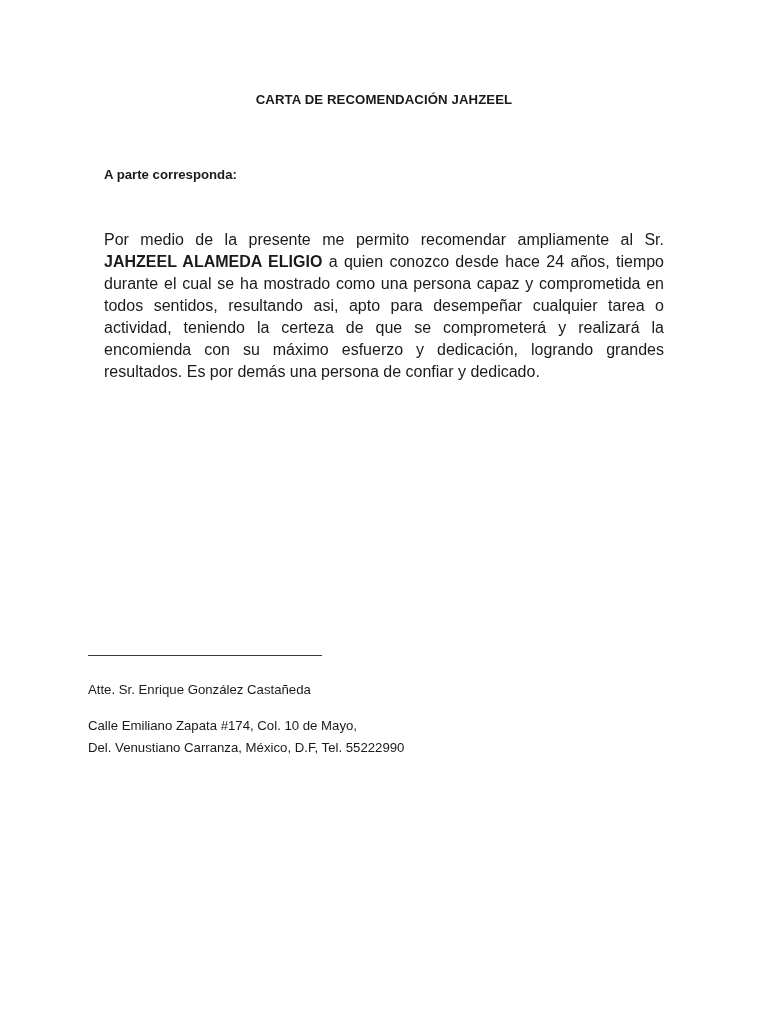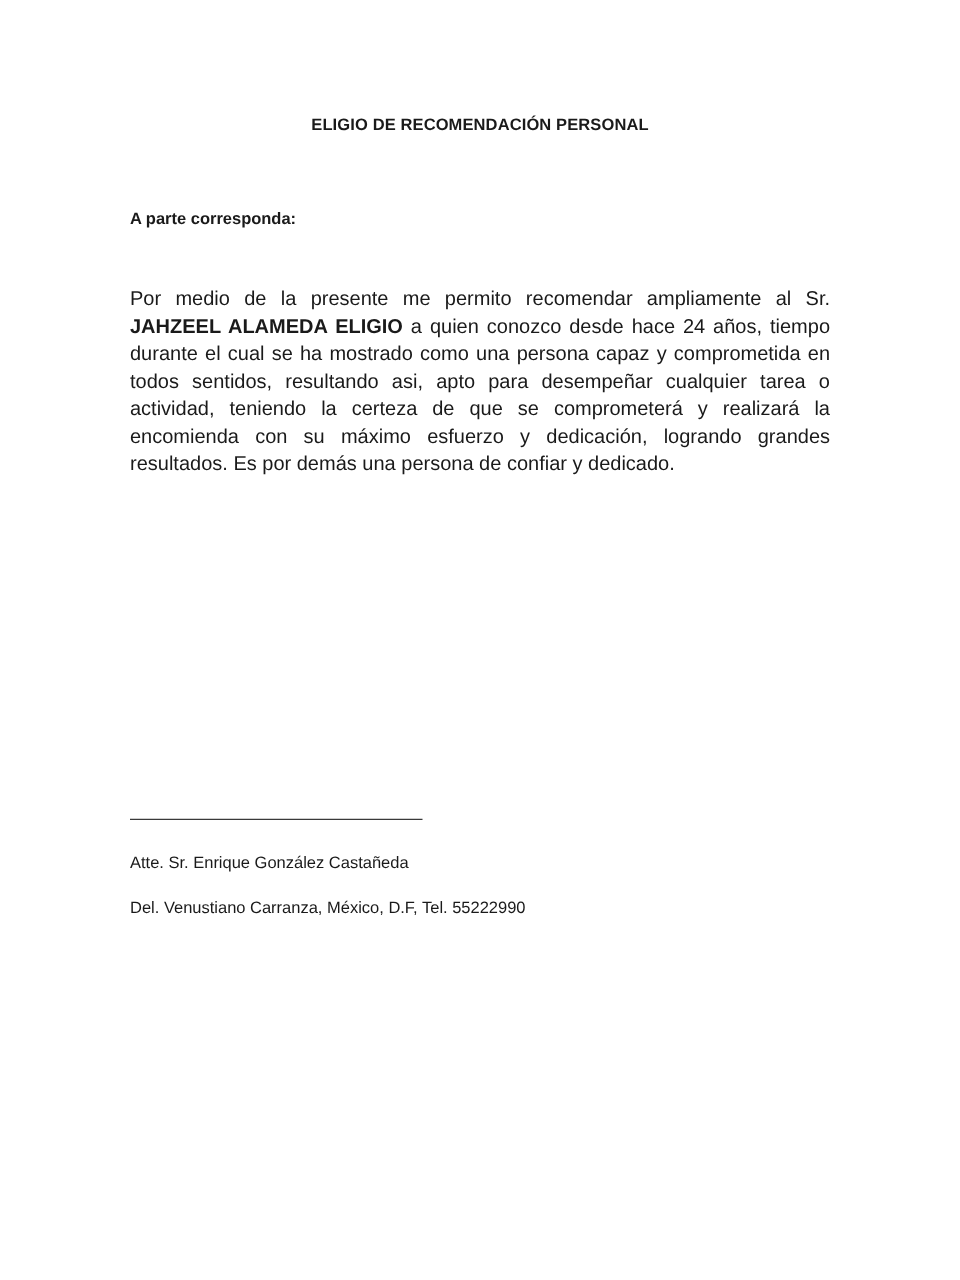--- a/index.html
+++ b/index.html
@@ -47,21 +47,21 @@
     line-height: 22px;
     text-align: justify;
     margin: 0;
     hyphens: none;
   }
   .par-1 { padding-top: 44px; }
   .par-2 { padding-top: 19px; }
   .strong-name { font-weight: bold; }
   .sig-block {
     position: absolute;
-    left: 104px;
+    left: 88px;
     top: 655px;
     width: 560px;
   }
   .sig-line {
     width: 234px;
     height: 0;
     border-top: 1.4px solid #3a3a3a;
     margin: 0 0 0 0;
   }
   .sig-name {
@@ -79,34 +79,35 @@
     margin: 0;
   }
 </style>
 </head>
 <body>
 
 <div class="page">
 
   <div class="content">
 
-    <h1 class="doc-title">ELIGIO DE RECOMENDACIÓN PERSONAL</h1>
+    <h1 class="doc-title">CARTA DE RECOMENDACIÓN JAHZEEL</h1>
 
     <p class="salutation">A parte corresponda:</p>
 
     <p class="body-par par-1"><span>Por medio de la presente me permito recomendar ampliamente al Sr. </span><span class="strong-name">JAHZEEL ALAMEDA ELIGIO</span><span> a quien conozco desde hace 24 años, tiempo durante el cual se ha mostrado como una persona capaz y comprometida en todos sentidos, resultando asi, apto para desempeñar cualquier tarea o actividad, teniendo la certeza de que se comprometerá y realizará la encomienda con su máximo esfuerzo y dedicación, logrando grandes resultados. Es por demás una persona de confiar y dedicado.</span></p>
 
 
   </div>
 
   <div class="sig-block">
 
     <div class="sig-line"></div>
 
     <p class="sig-name">Atte. Sr. Enrique González Castañeda</p>
 
     <div class="addr-block">
+      <p class="addr-line">Calle Emiliano Zapata #174, Col. 10 de Mayo,</p>
       <p class="addr-line">Del. Venustiano Carranza, México, D.F, Tel. 55222990</p>
     </div>
 
   </div>
 
 </div>
 
 </body></html>

